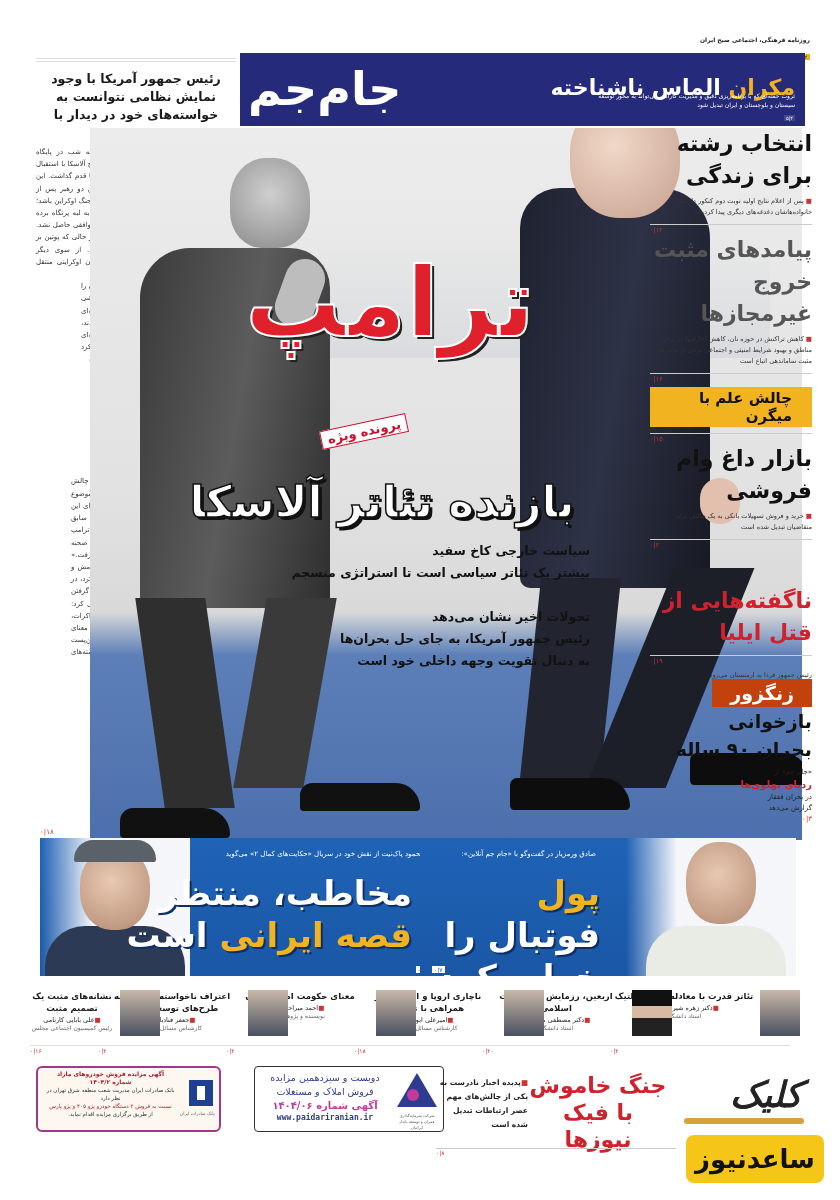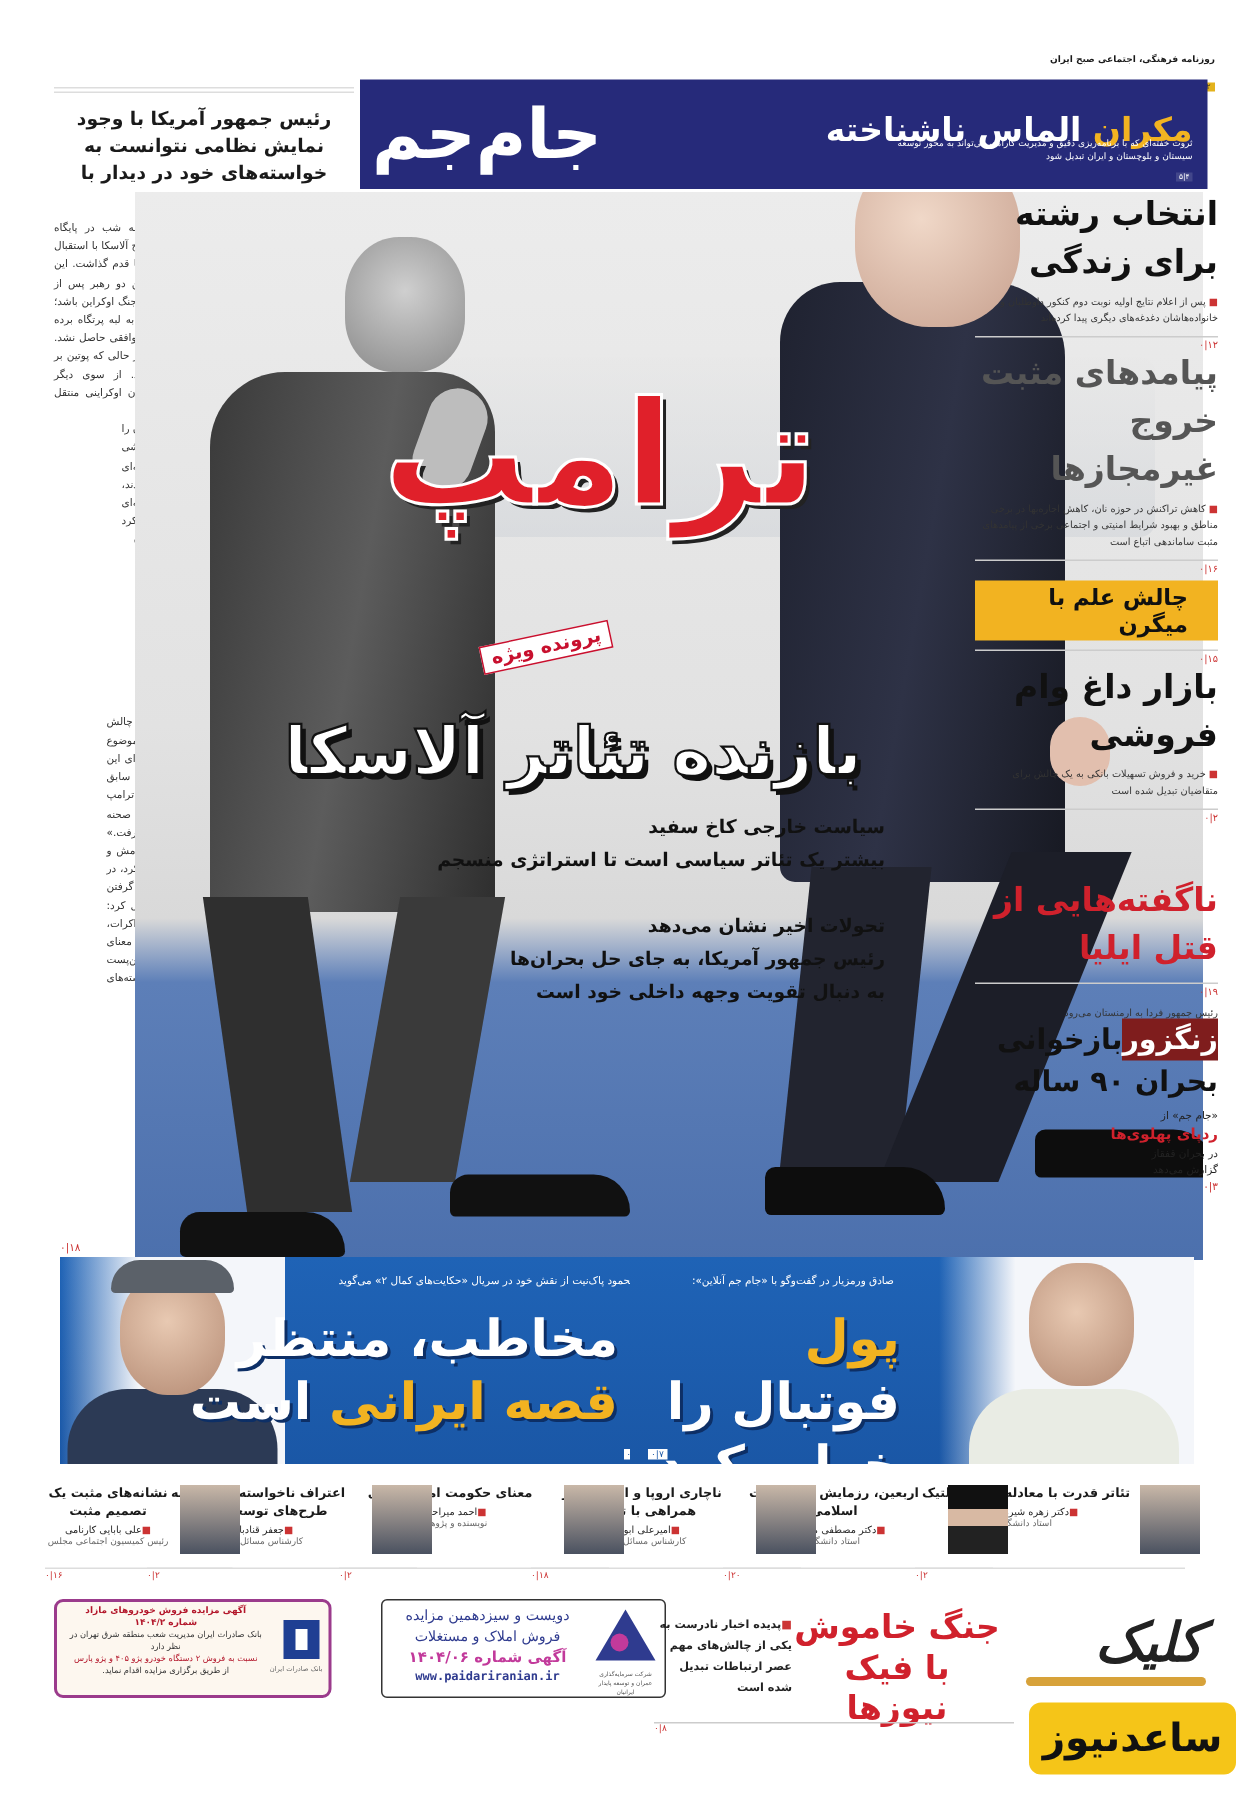--- a/index.html
+++ b/index.html
@@ -50,37 +50,37 @@
   .trump-hand { position: absolute; left: 180px; top: 100px; width: 40px; height: 70px; background: #bdbdbd; border-radius: 20px; transform: rotate(20deg); }
 
   .putin-head { position: absolute; left: 480px; top: -30px; width: 110px; height: 120px; background: radial-gradient(circle at 40% 40%, #f0d8c8, #c7a08e); border-radius: 45%; }
   .putin-suit { position: absolute; left: 430px; top: 60px; width: 190px; height: 400px; background: linear-gradient(100deg, #1f2230, #2e3246 50%, #171922); border-radius: 40px 50px 10px 10px; }
   .putin-leg1 { position: absolute; left: 440px; top: 450px; width: 80px; height: 210px; background: #22242f; transform: skewX(-6deg); }
   .putin-leg2 { position: absolute; left: 540px; top: 440px; width: 80px; height: 220px; background: #1c1e28; transform: skewX(-22deg); }
   .putin-shoe1 { position: absolute; left: 420px; top: 650px; width: 120px; height: 32px; background: #0d0d0d; border-radius: 10px 40px 6px 6px; }
   .putin-shoe2 { position: absolute; left: 600px; top: 625px; width: 120px; height: 32px; background: #0d0d0d; border-radius: 10px 40px 6px 6px; }
   .putin-hand { position: absolute; left: 610px; top: 350px; width: 40px; height: 46px; background: #e2bfae; border-radius: 20px; }
 
-  .main-head { position: absolute; left: 150px; top: 120px; width: 320px; text-align: center; font-size: 96px; font-weight: 900; color: #e0202a; line-height: 110px; -webkit-text-stroke: 2px #fff; text-shadow: 3px 3px 0 #222; }
+  .main-head { position: absolute; left: 140px; top: 120px; width: 320px; text-align: center; font-size: 96px; font-weight: 900; color: #e0202a; line-height: 110px; -webkit-text-stroke: 2px #fff; text-shadow: 3px 3px 0 #222; }
   .badge-special { position: absolute; left: 230px; top: 294px; background: #fff; color: #c8102e; font-size: 13px; font-weight: bold; padding: 1px 6px; transform: rotate(-12deg); border: 1px solid #c8102e; }
   .sub-head { position: absolute; left: 82px; top: 348px; width: 420px; text-align: center; font-size: 44px; font-weight: 900; color: #fff; -webkit-text-stroke: 1.5px #111; text-shadow: 3px 3px 0 #111; line-height: 52px; }
   .deck1 { position: absolute; left: 200px; top: 412px; width: 300px; text-align: right; font-size: 12.5px; font-weight: bold; line-height: 22px; color: #111; }
   .deck2 { position: absolute; left: 200px; top: 478px; width: 300px; text-align: right; font-size: 12.5px; font-weight: bold; line-height: 22px; color: #111; }
 
   
   .right-col { left: 650px; top: 128px; width: 162px; text-align: right; }
   .r-h1 { font-size: 22px; font-weight: 900; line-height: 32px; color: #111; }
   .r-h-gray { color: #555; }
   .r-h-red { color: #d0212c; margin-top: 36px; }
   .r-sum { font-size: 6.5px; line-height: 11px; color: #333; margin-top: 4px; }
   .r-sum .dot { color: #c33; }
-  .r-page { font-size: 6.5px; color: #c33; border-top: 1px solid #ccc; margin-top: 6px; padding-top: 1px; text-align: right; }
+  .r-page { font-size: 6.5px; color: #c33; border-top: 1px solid #ccc; margin-top: 6px; padding-top: 1px; text-align: left; }
   .r-yellow { background: #f2b321; font-size: 15px; font-weight: 700; color: #111; padding: 2px 20px; margin-top: 4px; }
   .r-kicker { font-size: 6.5px; color: #333; margin-top: 6px; }
-  .r-zeng { display: inline-block; background: #7f1d1d; color: #fff; padding: 0 0; }
+  .r-zeng { display: inline-block; background: #c2410c; color: #fff; padding: 0 18px; }
   .r-small { font-size: 7px; line-height: 11px; color: #222; }
   .r-small-red { font-size: 10px; color: #d0212c; font-weight: bold; line-height: 14px; }
 
   
   .banner { top: 838px; height: 138px; background: linear-gradient(180deg, #1f63b6, #1a57a6); overflow: hidden; }
   .banner-left { left: 40px; width: 396px; }
   .banner-right { left: 420px; width: 376px; }
   .person { position: absolute; bottom: 0; width: 150px; height: 138px; }
   .person-head { position: absolute; left: 40px; top: 10px; width: 70px; height: 82px; background: radial-gradient(circle at 45% 40%, #e8c9b2, #b48a73); border-radius: 45%; }
   .person-cap { position: absolute; left: 34px; top: 2px; width: 82px; height: 22px; background: #5b6169; border-radius: 40px 40px 6px 6px; }

